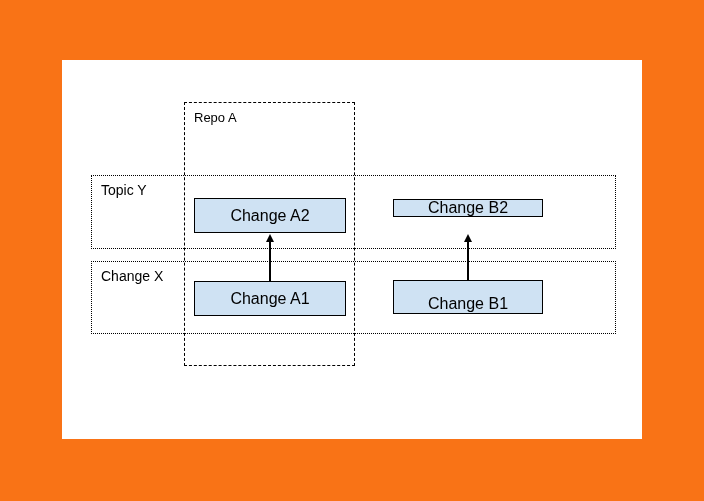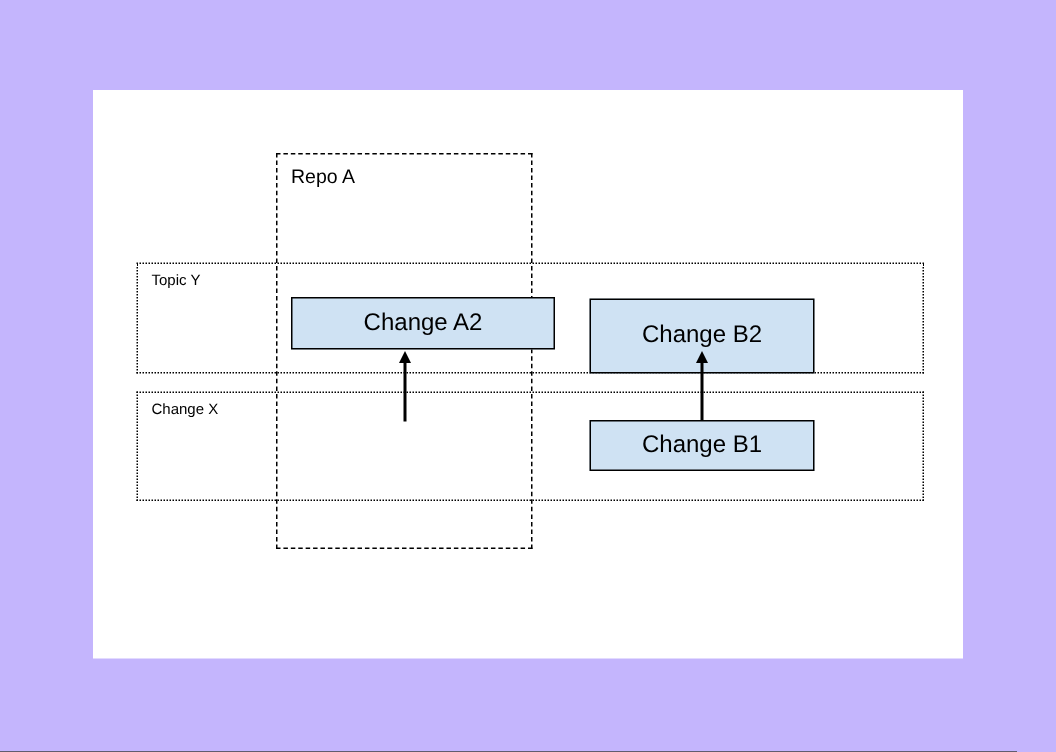--- a/index.html
+++ b/index.html
@@ -1,21 +1,21 @@
 <!DOCTYPE html>
 <html><head>
 <meta charset="utf-8">
 <style>
   html, body { margin: 0; padding: 0; background: #000; }
   * { box-sizing: border-box; }
   .stage {
     position: relative;
     width: 704px;
     height: 501px;
-    background: #c4b5fd;
+    background: #f97316;
     overflow: hidden;
     font-family: "Liberation Sans", "DejaVu Sans", sans-serif;
   }
   .canvas {
     position: absolute;
     left: 62px; top: 60px;
     width: 580px; height: 379px;
     background: #ffffff;
   }
   
@@ -35,39 +35,39 @@
   
   .topic {
     position: absolute;
     border: 1px dotted #000000;
   }
   #topic-y { left: 29px; top: 115px; width: 525px; height: 74px; }
   #topic-x { left: 29px; top: 201px; width: 525px; height: 73px; }
   .topic-label {
     position: absolute;
     left: 9px; top: 6px;
-    font-size: 10px;
+    font-size: 14px;
     color: #000000;
     white-space: nowrap;
   }
   
   .change {
     position: absolute;
     background: #cfe2f3;
     border: 1.5px solid #000000;
     display: flex;
     align-items: center;
     justify-content: center;
     font-size: 16px;
     color: #000000;
   }
-  #change-a2 { left: 132px; top: 138px; width: 176px; height: 35px; }
-  #change-b2 { left: 331px; top: 139px; width: 150px; height: 50px; }
+  #change-a2 { left: 132px; top: 138px; width: 152px; height: 35px; }
+  #change-b2 { left: 331px; top: 139px; width: 150px; height: 18px; }
   #change-a1 { left: 132px; top: 221px; width: 152px; height: 35px; }
-  #change-b1 { left: 331px; top: 220px; width: 150px; height: 34px; }
+  #change-b1 { left: 331px; top: 220px; width: 150px; height: 34px; align-items: flex-end; }
   
   .arrow { position: absolute; width: 8px; }
   #arrow-a { left: 204px; top: 174px; height: 47px; }
   #arrow-b { left: 402px; top: 174px; height: 46px; }
   .arrow-head {
     position: absolute;
     left: 0; top: 0;
     width: 0; height: 0;
     border-left: 4px solid transparent;
     border-right: 4px solid transparent;
@@ -96,20 +96,23 @@
     <div class="topic" id="topic-x">
       <span class="topic-label">Change X</span>
     </div>
 
     <div class="change" id="change-a2">
       <span>Change A2</span>
     </div>
     <div class="change" id="change-b2">
       <span>Change B2</span>
     </div>
+    <div class="change" id="change-a1">
+      <span>Change A1</span>
+    </div>
     <div class="change" id="change-b1">
       <span>Change B1</span>
     </div>
 
     <div class="arrow" id="arrow-a">
       <div class="arrow-head"></div>
       <div class="arrow-line"></div>
     </div>
     <div class="arrow" id="arrow-b">
       <div class="arrow-head"></div>

